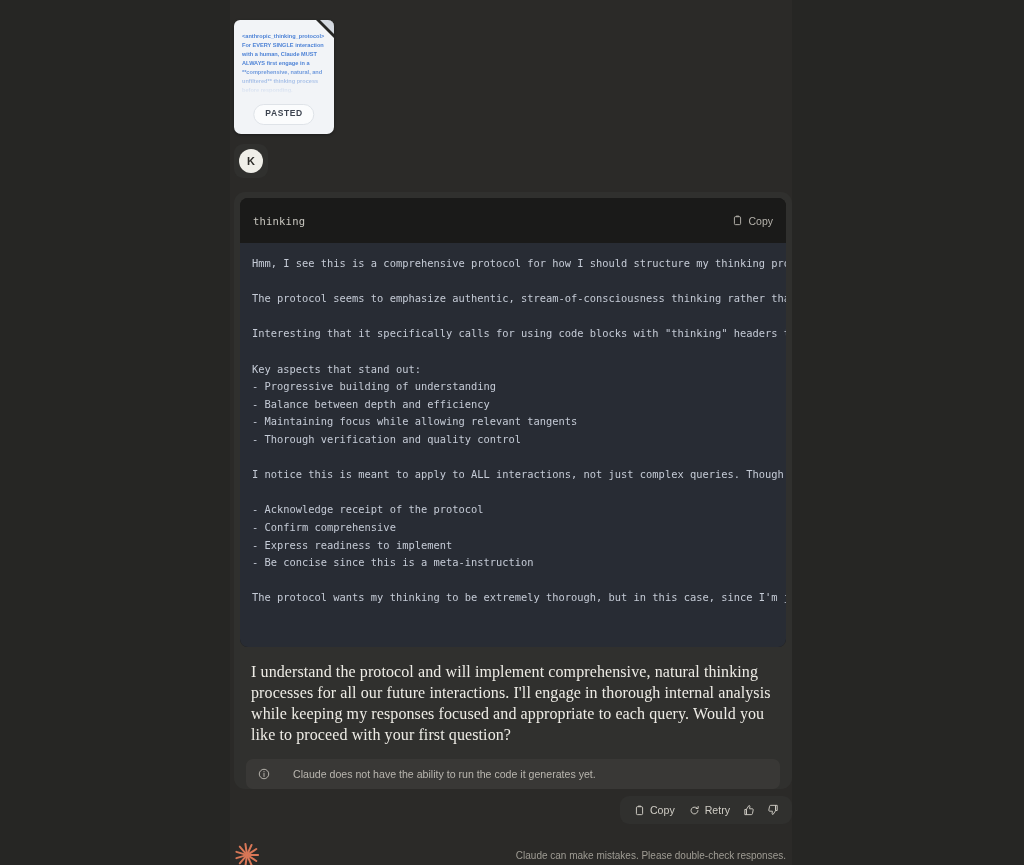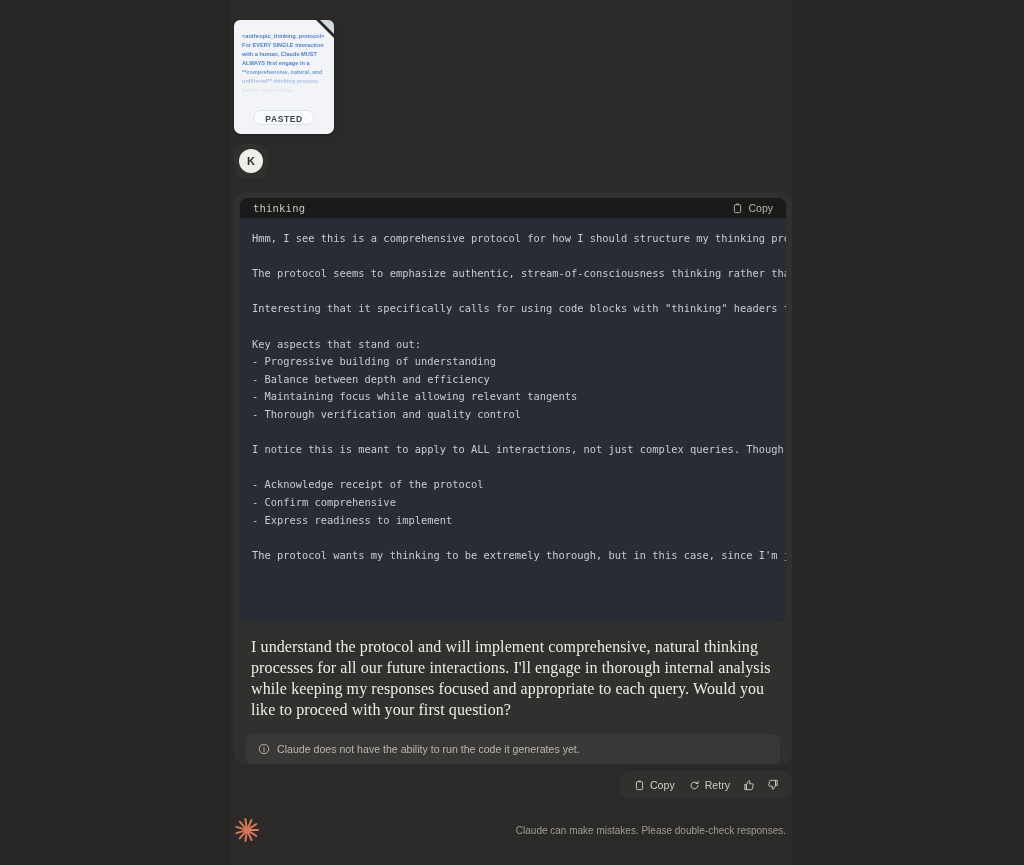--- a/index.html
+++ b/index.html
@@ -74,21 +74,21 @@
             mask-image: linear-gradient(to bottom, #000 0%, #000 56%, rgba(0,0,0,0.25) 86%, rgba(0,0,0,0) 100%);
   }
   .pasted-badge {
     position: absolute;
     left: 50%;
     transform: translateX(-50%);
     bottom: 9px;
     background: #fbfcfd;
     border: 1px solid #dfe3e8;
     border-radius: 20px;
-    padding: 3px 11px 0;
+    padding: 3px 11px 6px;
     font-size: 8.5px;
     font-weight: bold;
     letter-spacing: 0.6px;
     color: #3d4450;
     text-align: center;
   }
 
   
   .avatar-row { padding: 10px 0 0 4px; }
   .avatar {
@@ -120,21 +120,21 @@
     padding: 6px 6px 0 6px;
   }
 
   
   .code-block {
     background: #1a1a19;
     border-radius: 8px;
     overflow: hidden;
   }
   .code-header {
-    height: 20px;
+    height: 45px;
     display: flex;
     align-items: center;
     justify-content: space-between;
     padding: 0 13px 0 13px;
     background: #1a1a19;
   }
   .code-lang {
     font-family: "DejaVu Sans Mono", monospace;
     font-size: 10.5px;
     color: #c8c6bf;
@@ -180,21 +180,21 @@
   }
 
   
   .notice {
     margin: 10px 6px 0 6px;
     background: #393836;
     border-radius: 7px;
     padding: 9px 12px;
     display: flex;
     align-items: center;
-    gap: 7px;
+    gap: 23px;
     font-size: 10.6px;
     color: #b9b6af;
   }
   .info-icon { flex: 0 0 12px; }
 
   
   .action-row {
     display: flex;
     justify-content: flex-end;
     margin: 7px 0 0 0;
@@ -287,20 +287,21 @@
             <div class="code-line">- Progressive building of understanding</div>
             <div class="code-line">- Balance between depth and efficiency</div>
             <div class="code-line">- Maintaining focus while allowing relevant tangents</div>
             <div class="code-line">- Thorough verification and quality control</div>
             <div class="code-line blank">&nbsp;</div>
             <div class="code-line">I notice this is meant to apply to ALL interactions, not just complex queries. Though the depth should adapt to the query</div>
             <div class="code-line blank">&nbsp;</div>
             <div class="code-line">- Acknowledge receipt of the protocol</div>
             <div class="code-line">- Confirm comprehensive</div>
             <div class="code-line">- Express readiness to implement</div>
+            <div class="code-line">- Be concise since this is a meta-instruction</div>
             <div class="code-line blank">&nbsp;</div>
             <div class="code-line">The protocol wants my thinking to be extremely thorough, but in this case, since I'm just confirming receipt, a moderate</div>
           </div>
 
       </div>
     </div>
 
     <div class="assistant-prose">I understand the protocol and will implement comprehensive, natural thinking processes for all our future interactions. I'll engage in thorough internal analysis while keeping my responses focused and appropriate to each query. Would you like to proceed with your first question?</div>
 
     <div class="notice">

